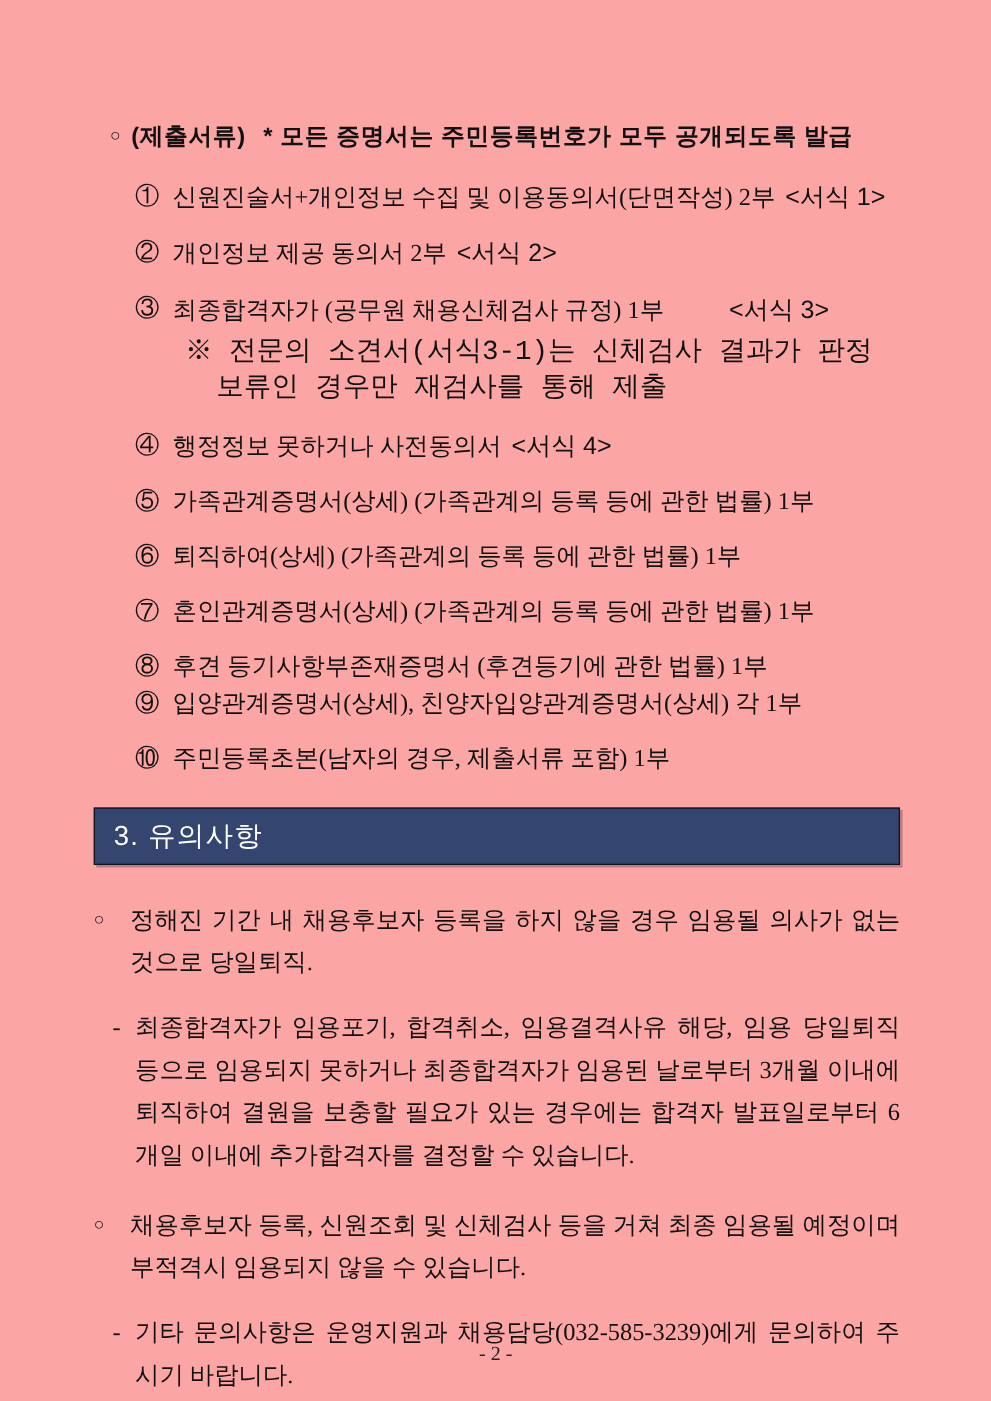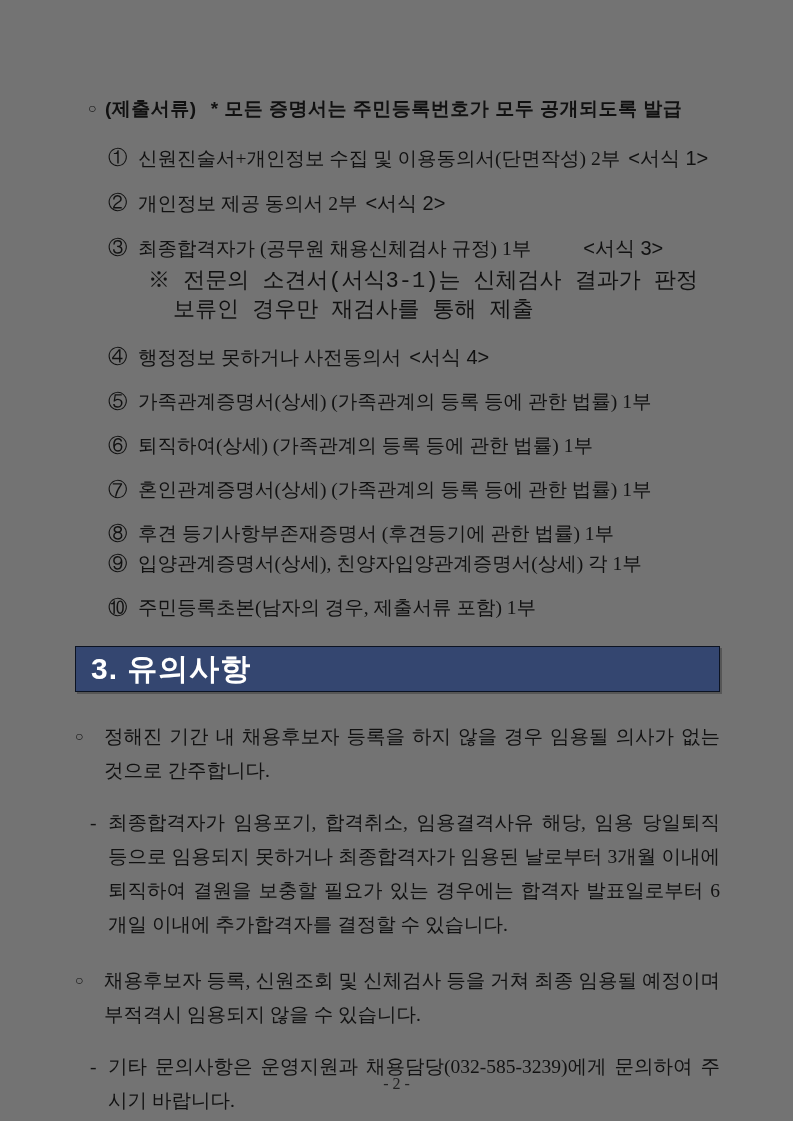--- a/index.html
+++ b/index.html
@@ -1,20 +1,20 @@
 <!DOCTYPE html>
 <html lang="ko"><head>
 <meta charset="utf-8">
 <style>
   html,body { margin:0; padding:0; background:#e8e8e8; }
   .page {
     position:relative;
     width:793px; height:1121px;
     margin:0 auto;
-    background:#737373;
+    background:#fca5a5;
     color:#111111;
     font-family:"Liberation Serif","DejaVu Serif",serif;
     overflow:hidden;
     box-sizing:border-box;
   }
   .content {
     position:absolute; top:96px; left:75px; right:73px;
   }
 
   
@@ -56,22 +56,22 @@
     height:46px;
     border:1px solid #0c1322;
     box-shadow:2px 2px 0 rgba(0,0,0,0.25);
     display:flex; align-items:center;
     padding-left:15px;
     box-sizing:border-box;
     margin-bottom:28px;
   }
   .section-bar .section-title {
     font-family:"Liberation Sans","DejaVu Sans",sans-serif;
-    font-weight:bold;
-    font-size:30px;
+    font-weight:normal;
+    font-size:22px;
     letter-spacing:1px;
   }
 
   
   .para { display:flex; font-size:19.5px; line-height:34px; margin-bottom:18px; }
   .para .marker { flex:none; width:29px; }
   .para.circle .marker { font-size:14px; }
   .para .ptext { flex:1; text-align:justify; }
   .para.sub { margin-left:15px; margin-bottom:22px; }
   .para.sub .marker { width:18px; }
@@ -139,21 +139,21 @@
         <span class="txt">주민등록초본(남자의 경우, 제출서류 포함) 1부</span>
       </li>
     </ul>
 
     <div class="section-bar" style="background: rgb(52, 70, 112);">
       <span class="section-title" style="color: rgb(255, 255, 255);">3. 유의사항</span>
     </div>
 
     <div class="para circle">
       <span class="marker">○</span>
-      <span class="ptext">정해진 기간 내 채용후보자 등록을 하지 않을 경우 임용될 의사가 없는 것으로 간주합니다.</span>
+      <span class="ptext">정해진 기간 내 채용후보자 등록을 하지 않을 경우 임용될 의사가 없는 것으로 당일퇴직.</span>
     </div>
     <div class="para sub">
       <span class="marker">-</span>
       <span class="ptext">최종합격자가 임용포기, 합격취소, 임용결격사유 해당, 임용 당일퇴직 등으로 임용되지 못하거나 최종합격자가 임용된 날로부터 3개월 이내에 퇴직하여 결원을 보충할 필요가 있는 경우에는 합격자 발표일로부터 6개일 이내에 추가합격자를 결정할 수 있습니다.</span>
     </div>
     <div class="para circle">
       <span class="marker">○</span>
       <span class="ptext">채용후보자 등록, 신원조회 및 신체검사 등을 거쳐 최종 임용될 예정이며 부적격시 임용되지 않을 수 있습니다.</span>
     </div>
     <div class="para sub">

